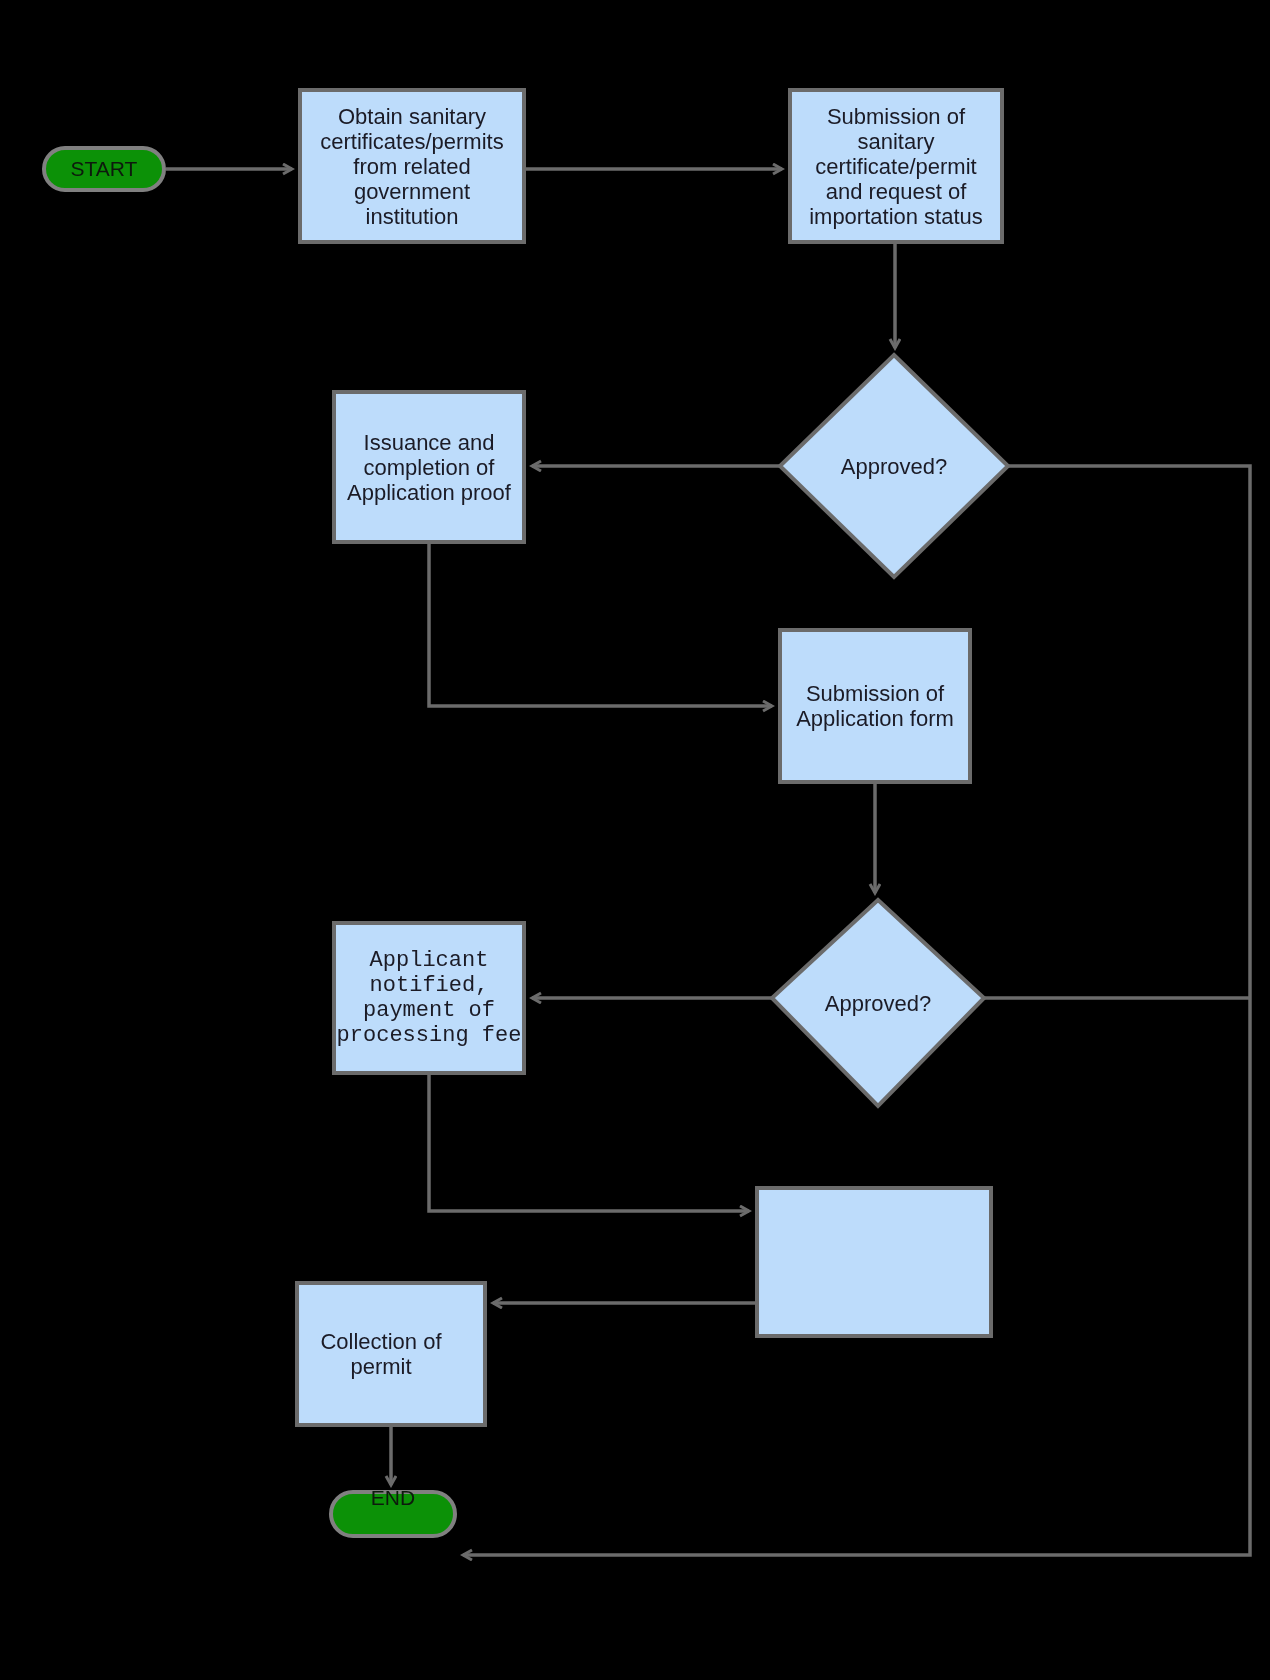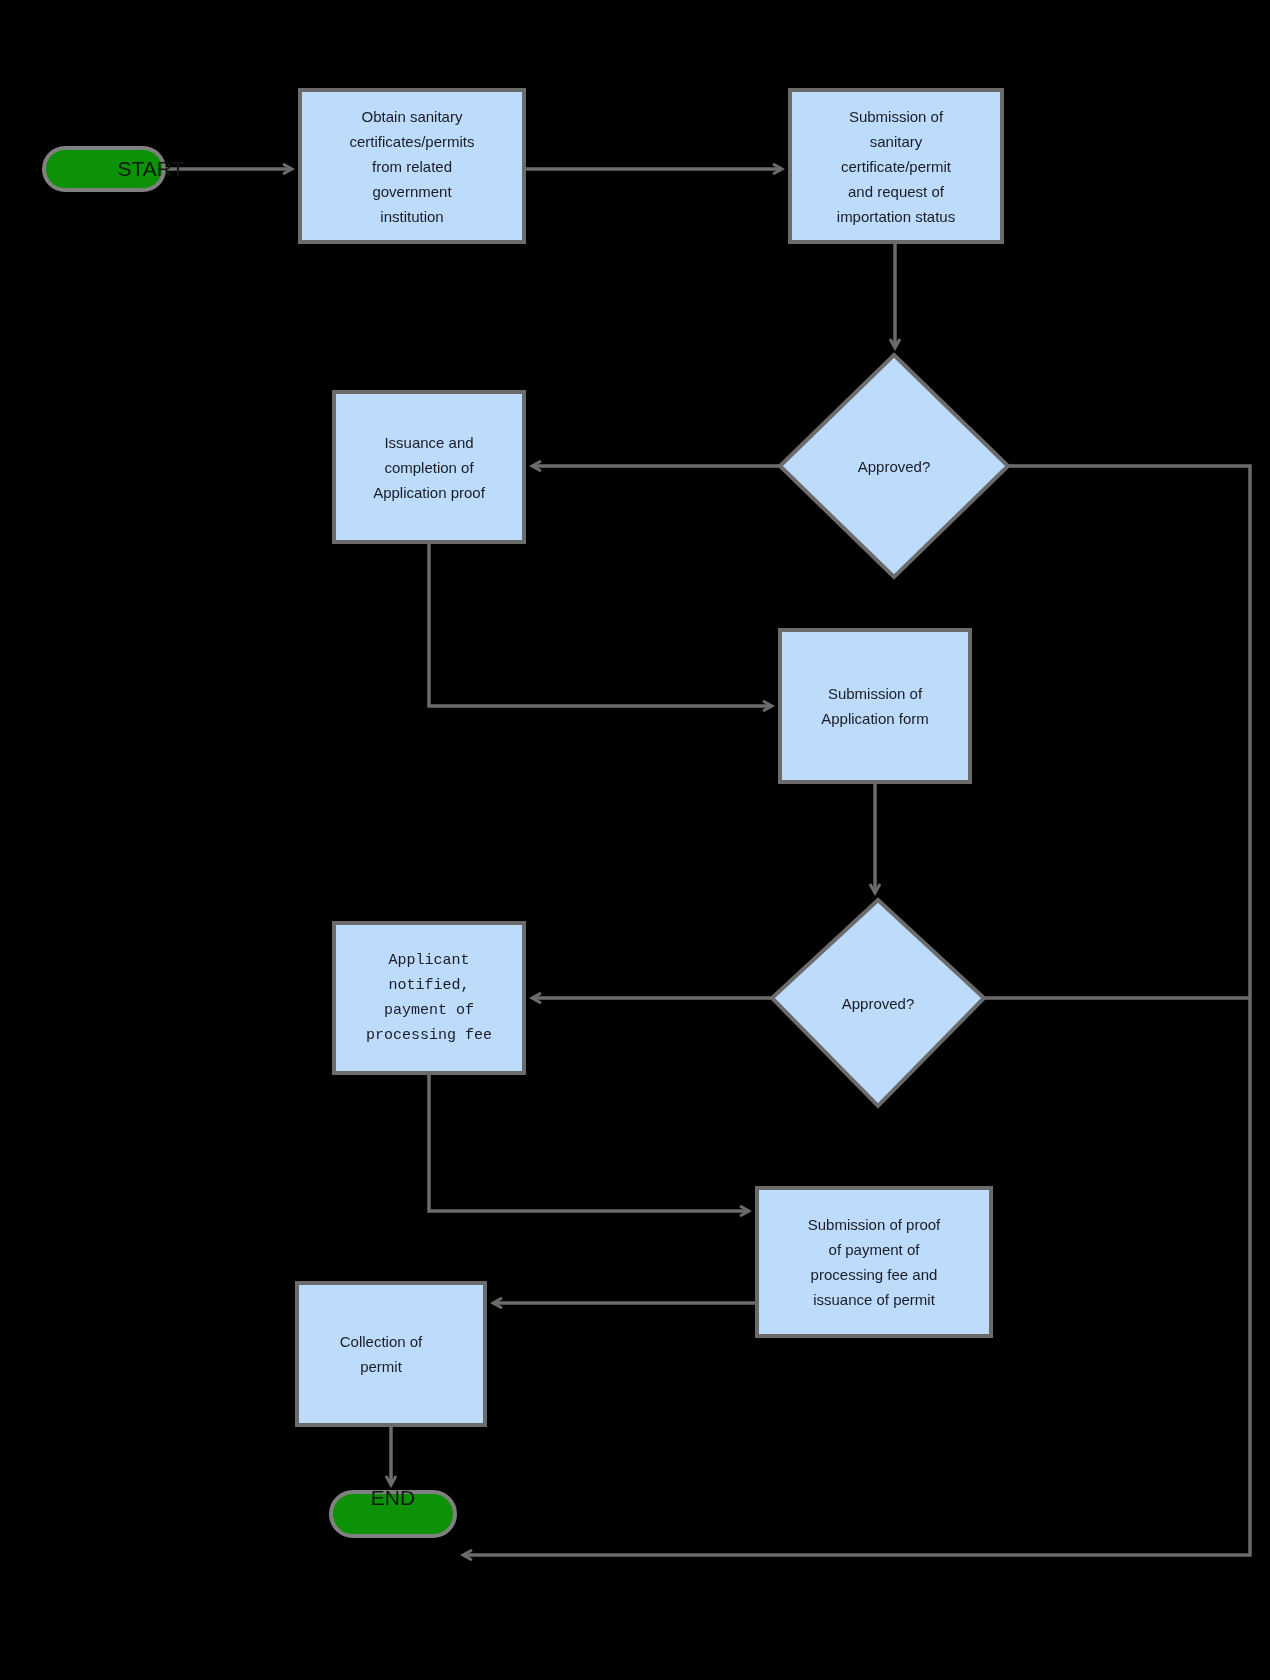--- a/index.html
+++ b/index.html
@@ -29,21 +29,21 @@
     height: 1680px;
     display: block;
   }
   .node-label {
     position: absolute;
     display: flex;
     align-items: center;
     justify-content: center;
     text-align: center;
     color: #1b1b26;
-    font-size: 15px;
+    font-size: 22px;
     line-height: 25px;
     pointer-events: none;
     white-space: pre-line;
   }
   .terminal-label {
     color: #0d1a0d;
     font-size: 21px;
     line-height: 24px;
   }
 </style>
@@ -90,21 +90,21 @@
 
     <rect x="334" y="923" width="190" height="150" fill="#bddcfb" stroke="#6b6b6b" stroke-width="4"></rect>
 
     <rect x="757" y="1188" width="234" height="148" fill="#bddcfb" stroke="#6b6b6b" stroke-width="4"></rect>
 
     <rect x="297" y="1283" width="188" height="142" fill="#bddcfb" stroke="#6b6b6b" stroke-width="4"></rect>
 
     <rect x="331" y="1492" width="124" height="44" rx="22" ry="22" fill="#0c9107" stroke="#808080" stroke-width="4"></rect>
   </svg>
 
-  <div class="node-label terminal-label" style="left:44px; top:148px; width:120px; height:42px;padding-left:47px;">START</div>
+  <div class="node-label terminal-label" style="left:44px; top:148px; width:120px; height:42px;">START</div>
 
   <div class="node-label" style="left:300px; top:90px; width:224px; height:152px;">Obtain sanitary
 certificates/permits
 from related
 government
 institution</div>
 
   <div class="node-label" style="left:790px; top:90px; width:212px; height:152px;">Submission of
 sanitary
 certificate/permit
@@ -120,23 +120,19 @@
   <div class="node-label" style="left:780px; top:630px; width:190px; height:152px;">Submission of
 Application form</div>
 
   <div class="node-label" style="left:772px; top:900px; width:212px; height:206px;">Approved?</div>
 
   <div class="node-label" style="left:334px; top:923px; width:190px; height:150px;font-family:Liberation Mono, monospace;">Applicant
 notified,
 payment of
 processing fee</div>
 
-  <div class="node-label" style="left:757px; top:1188px; width:234px; height:148px;">Submission of proof
-of payment of
-processing fee and
-issuance of permit</div>
 
   <div class="node-label" style="left:287px; top:1283px; width:188px; height:142px;">Collection of
 permit</div>
 
   <div class="node-label terminal-label" style="left:331px; top:1476px; width:124px; height:44px;text-align:right;">END</div>
 
 </div>
 
 </body></html>

